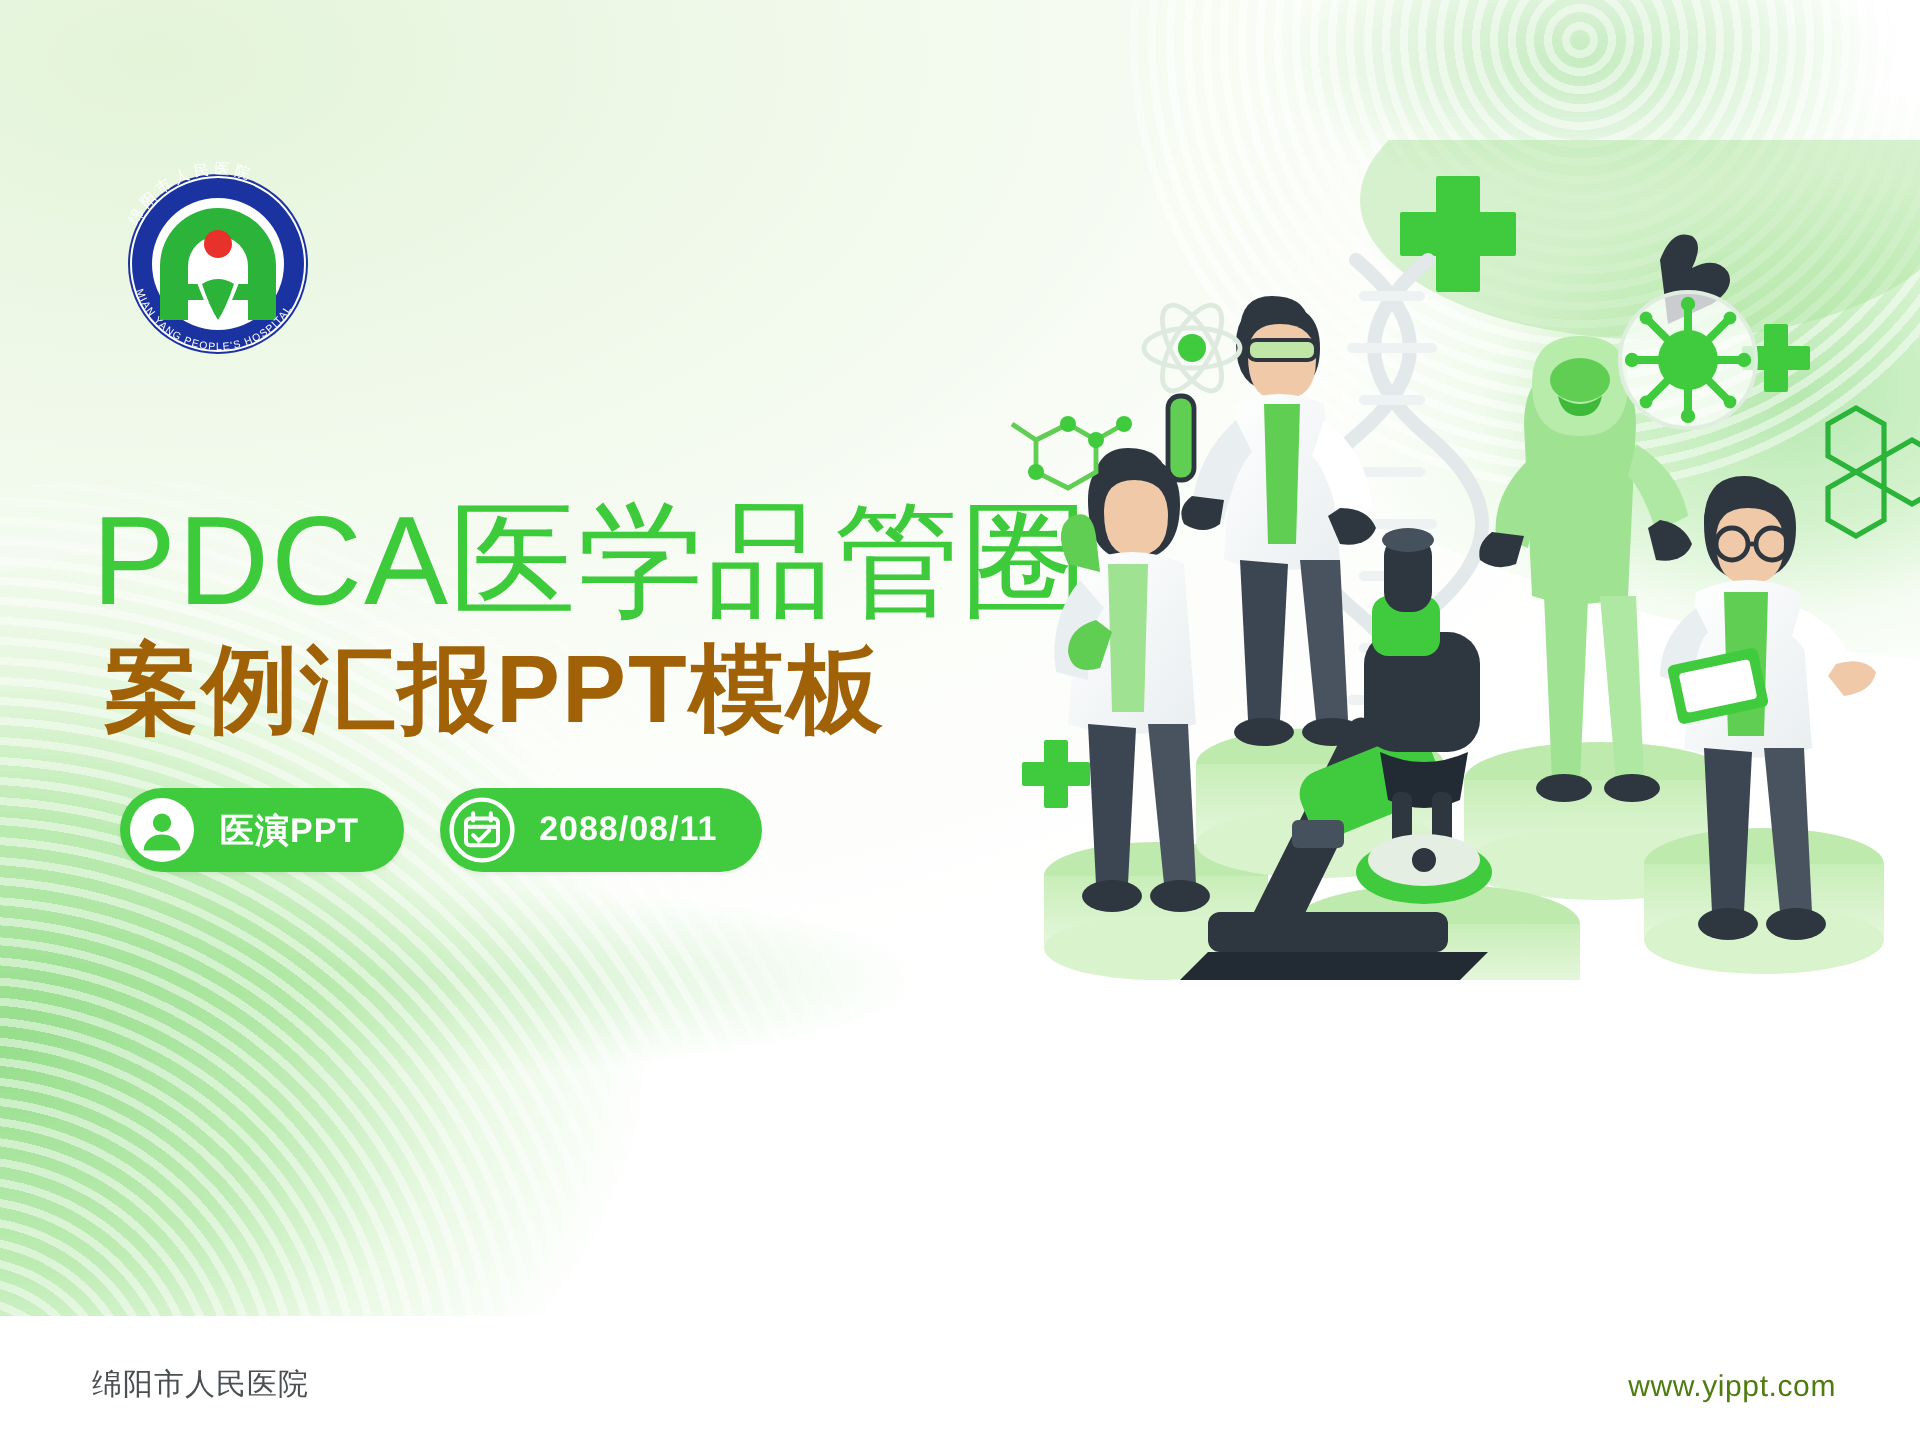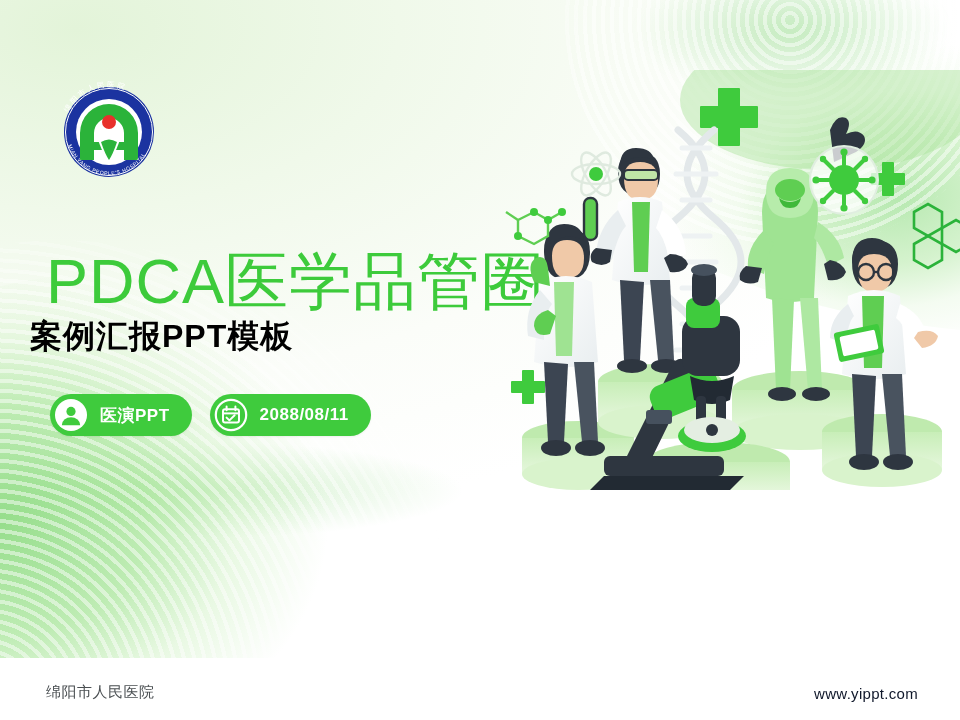--- a/index.html
+++ b/index.html
@@ -49,40 +49,40 @@
   .footer-band{position:absolute;left:0;right:0;bottom:0;height:62px;background:#ffffff;}
 
   
   .logo{position:absolute;left:46px;top:80px;width:126px;height:100px;}
   .logo svg{display:block;width:126px;height:100px;}
 
   
   .title-main{position:absolute;left:46px;top:248px;
     font-size:63px;line-height:1.05;font-weight:normal;color:#3dcb3b;
     letter-spacing:1px;white-space:nowrap;}
-  .title-sub{position:absolute;left:30px;top:318px;
-    font-size:32px;line-height:1.15;font-weight:bold;color:#000000;
+  .title-sub{position:absolute;left:52px;top:318px;
+    font-size:48px;line-height:1.15;font-weight:bold;color:#a16207;
     letter-spacing:1px;white-space:nowrap;}
 
   
-  .badges{position:absolute;left:50px;top:394px;display:flex;gap:18px;align-items:center;justify-content:center;}
+  .badges{position:absolute;left:60px;top:394px;display:flex;gap:18px;align-items:center;justify-content:center;}
   .badge{display:flex;align-items:center;height:42px;border-radius:21px;
     background:#3fcb3d;padding:0 22px 0 4px;box-shadow:0 1px 2px rgba(0,0,0,.06);}
   .badge .ic{width:34px;height:34px;border-radius:50%;flex:none;margin-right:12px;
     display:flex;align-items:center;justify-content:center;}
   .badge .ic svg{display:block;}
   .badge .txt{color:#ffffff;font-size:17px;font-weight:bold;letter-spacing:.5px;white-space:nowrap;}
 
   
   .illus{position:absolute;left:500px;top:70px;width:460px;height:420px;}
   .illus svg{display:block;width:460px;height:420px;}
 
   
   .footer-left{position:absolute;left:46px;bottom:18px;font-size:15px;color:#4a4f52;letter-spacing:.5px;}
-  .footer-right{position:absolute;right:42px;bottom:18px;font-size:15px;color:#0f172a;letter-spacing:.3px;}
+  .footer-right{position:absolute;right:42px;bottom:18px;font-size:15px;color:#4d7c0f;letter-spacing:.3px;}
 </style>
 </head>
 <body>
 
 <div id="slide">
 
   <div class="bg-base"></div>
   <div class="wave-tr"></div>
   <div class="wave-tr2"></div>
   <div class="rings-tr"></div>

